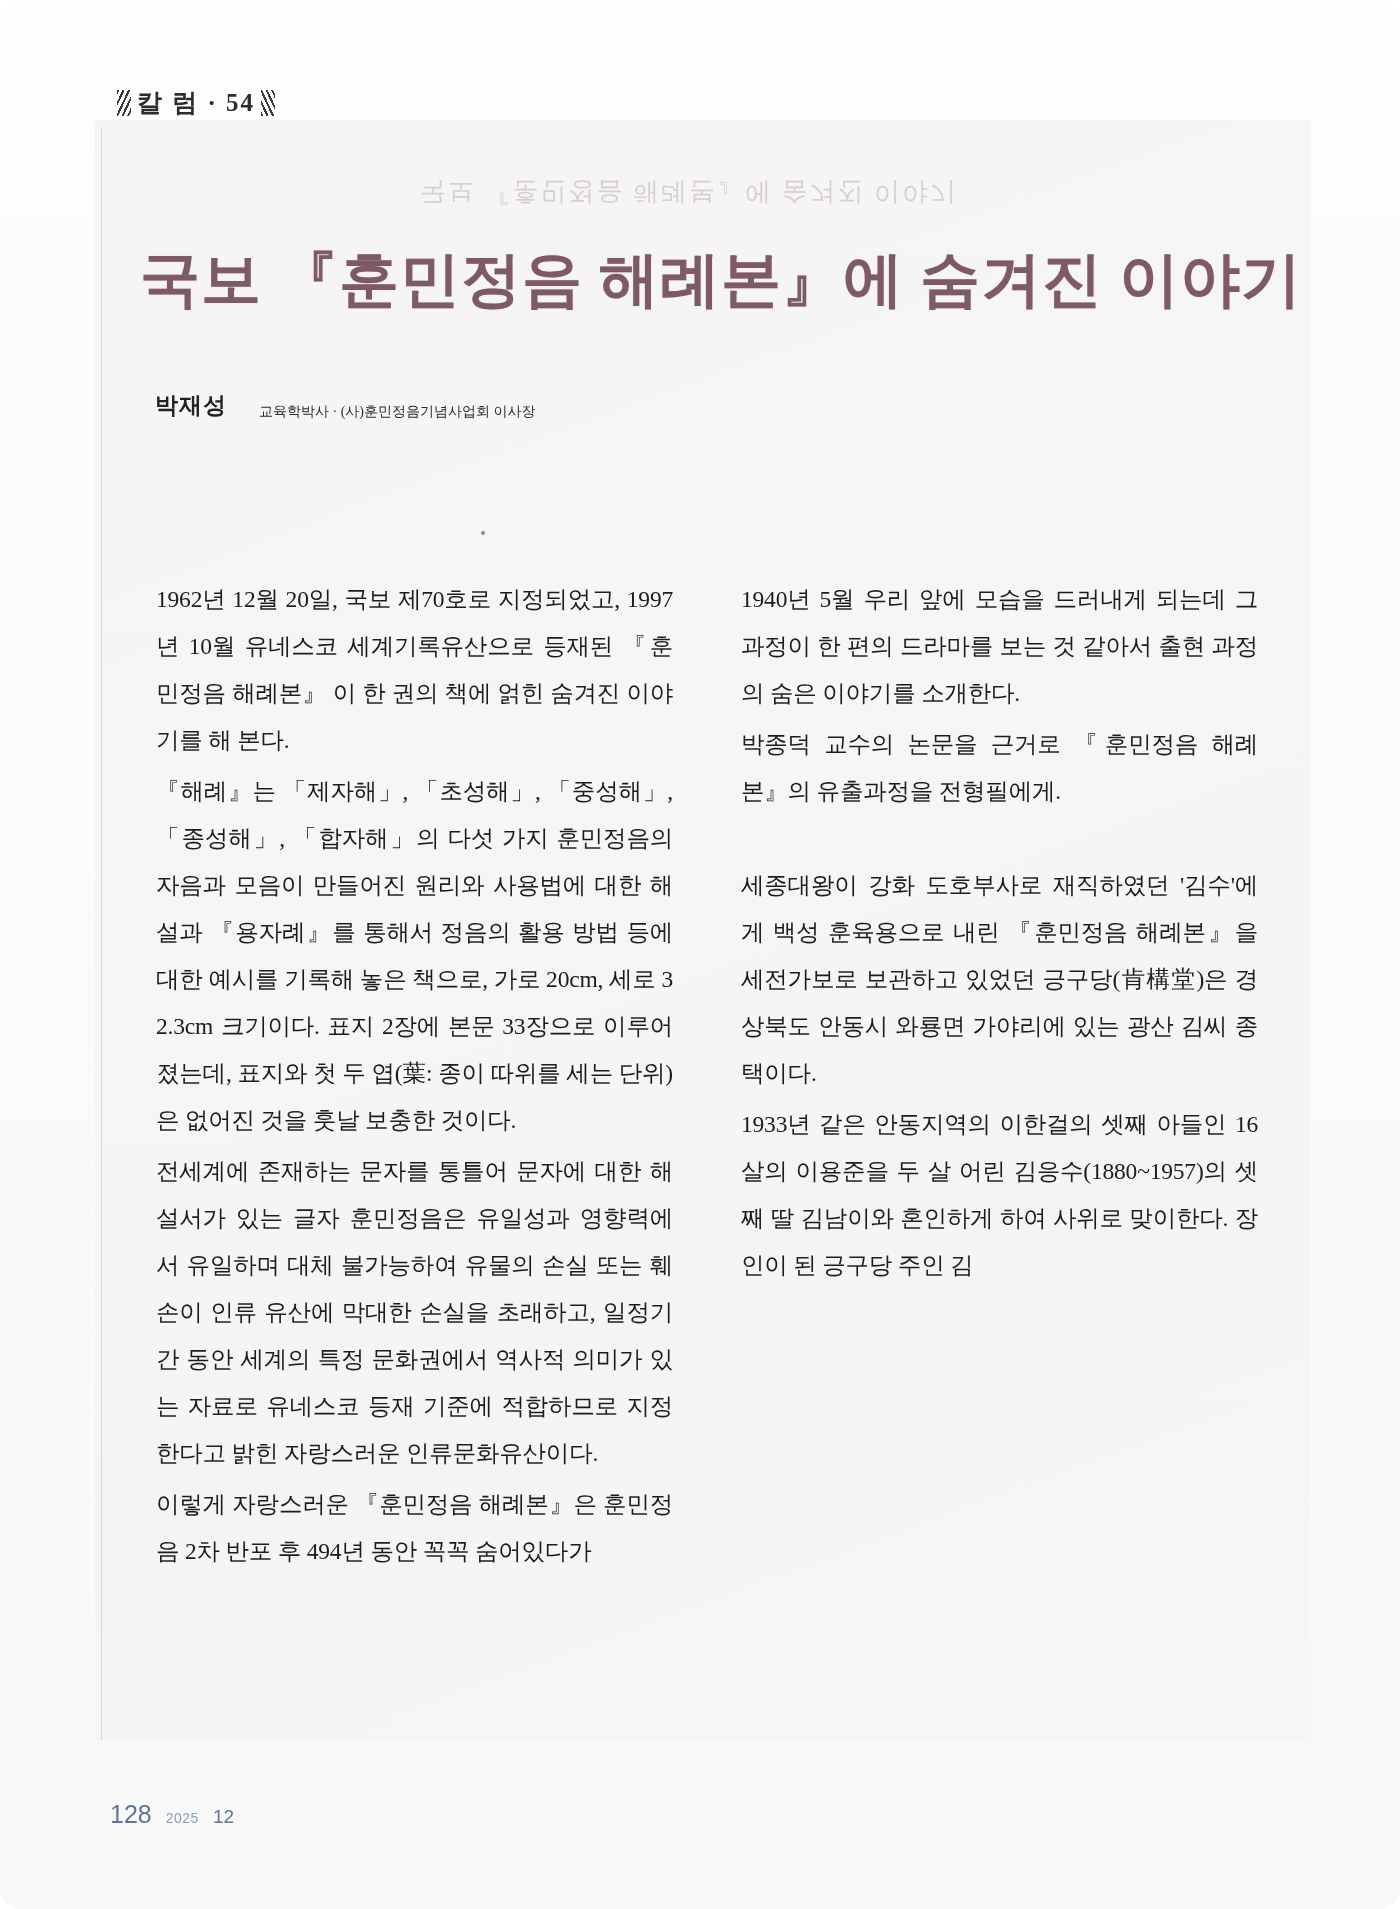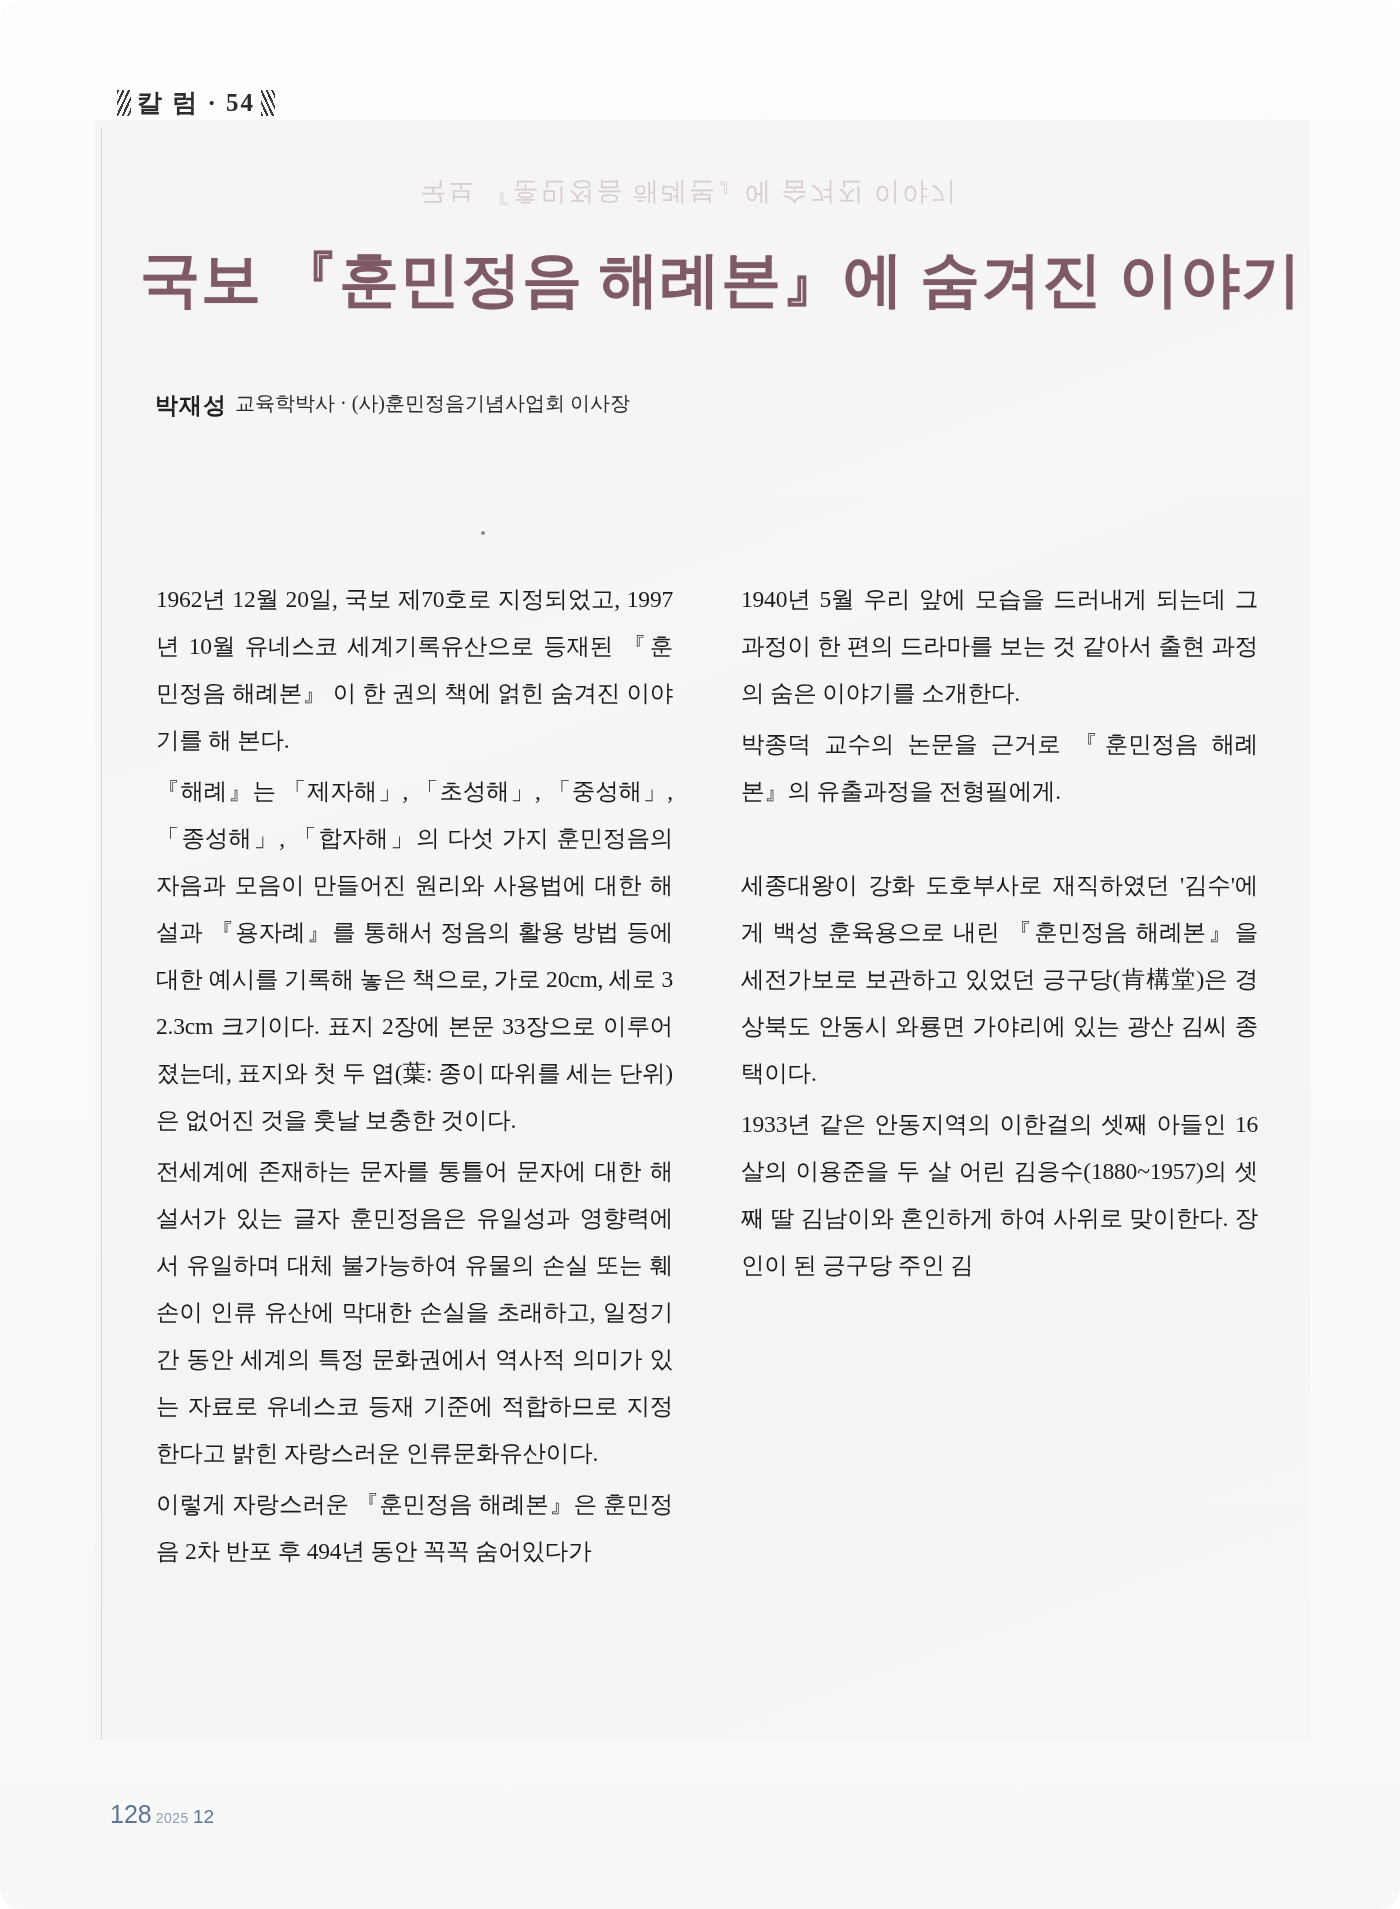--- a/index.html
+++ b/index.html
@@ -91,30 +91,30 @@
   }
 
   
   .byline {
     position: absolute;
     left: 155px;
     top: 390px;
     font-size: 21px;
     color: #222;
     display: flex;
-    align-items: flex-start;
-    gap: 8px;
+    align-items: flex-end;
+    gap: 32px;
   }
   .byline .author {
     font-weight: bold;
     font-size: 23px;
     letter-spacing: 1px;
   }
   .byline .affil {
-    font-size: 20px;
+    font-size: 14px;
     color: #2a2a2a;
     letter-spacing: 0px;
   }
 
   
   .dot {
     position: absolute;
     left: 481px;
     top: 531px;
     width: 4px;
@@ -149,21 +149,21 @@
     margin-top: 47px;
   }
 
   
   .footer {
     position: absolute;
     left: 110px;
     top: 1800px;
     display: flex;
     align-items: baseline;
-    gap: 4px;
+    gap: 14px;
     color: #6a7e96;
     font-family: "Liberation Sans", sans-serif;
     text-align: right;
   }
   .footer .pageno {
     font-size: 25px;
     color: #5c7694;
     letter-spacing: 0px;
   }
   .footer .issue {

